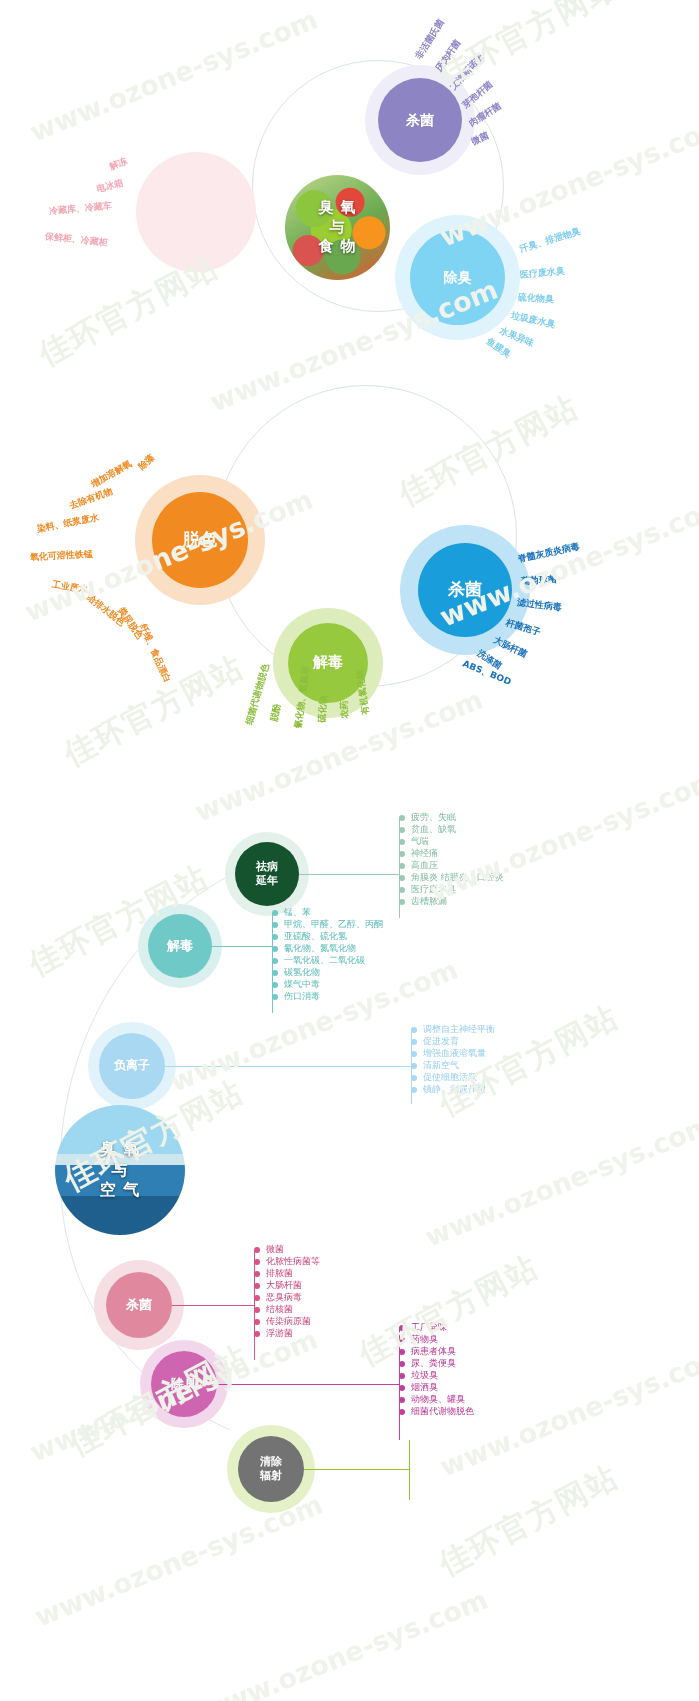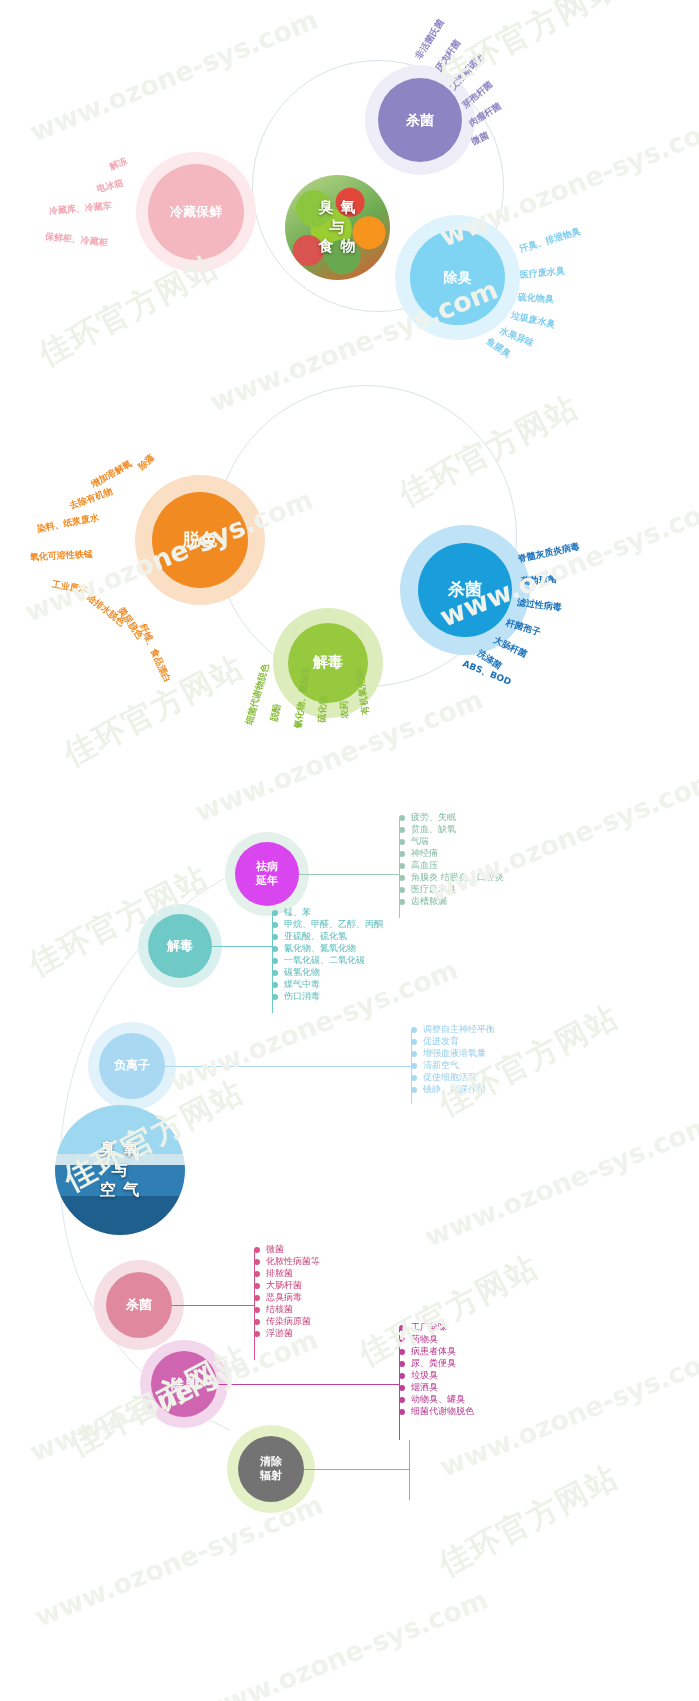--- a/index.html
+++ b/index.html
@@ -91,23 +91,20 @@
     <span>杀菌</span>
   </div>
   <div class="lab" style="left:418px;top:52px;font-size:9px;color:#8d84c4;transform:rotate(-58deg);">非活菌氏菌</div>
   <div class="lab" style="left:438px;top:64px;font-size:9px;color:#8d84c4;transform:rotate(-55deg);">厌肉杆菌</div>
   <div class="lab" style="left:452px;top:82px;font-size:9px;color:#8d84c4;transform:rotate(-48deg);">文洛斯诺菌</div>
   <div class="lab" style="left:464px;top:100px;font-size:9px;color:#8d84c4;transform:rotate(-40deg);">芽孢杆菌</div>
   <div class="lab" style="left:470px;top:118px;font-size:9px;color:#8d84c4;transform:rotate(-32deg);">肉瘤杆菌</div>
   <div class="lab" style="left:472px;top:136px;font-size:9px;color:#8d84c4;transform:rotate(-24deg);">微菌</div>
 
   <div class="halo" style="left:136px;top:152px;width:120px;height:120px;background:#fce9ec;"></div>
-  <div class="bubble" style="left:148px;top:164px;width:96px;height:96px;background:#f4b7c0;font-size:13px;">
-    <span>冷藏保鲜</span>
-  </div>
   <div class="lab" style="left:110px;top:161px;font-size:9px;color:#f3a7b3;transform:rotate(-22deg);">解冻</div>
   <div class="lab" style="left:97px;top:183px;font-size:9px;color:#f3a7b3;transform:rotate(-14deg);">电冰箱</div>
   <div class="lab" style="left:49px;top:205px;font-size:9px;color:#f3a7b3;transform:rotate(-5deg);">冷藏库、冷藏车</div>
   <div class="lab" style="left:45px;top:230px;font-size:9px;color:#f3a7b3;transform:rotate(6deg);">保鲜柜、冷藏柜</div>
 
   <div class="halo" style="left:395px;top:215px;width:125px;height:125px;background:#dff3fc;"></div>
   <div class="bubble" style="left:410px;top:230px;width:95px;height:95px;background:#7fd4f4;font-size:14px;">
     <span>除臭</span>
   </div>
   <div class="lab" style="left:520px;top:243px;font-size:9px;color:#7ccdef;transform:rotate(-17deg);">汗臭、排泄物臭</div>
@@ -166,21 +163,21 @@
                 linear-gradient(to bottom,#9ed8f0 0 38%,#cfe6ee 38% 46%,#2f7fb5 46% 70%,#1f5f8e 70% 100%),
                 #2f7fb5;">
     <div class="cap" style="font-size:16px;letter-spacing:1px;">
       <div>臭 氧</div>
       <div>与</div>
       <div>空 气</div>
     </div>
   </div>
 
   <div class="halo" style="left:225px;top:832px;width:84px;height:84px;background:#e3f1ea;"></div>
-  <div class="bubble" style="left:235px;top:842px;width:64px;height:64px;background:#d946ef;font-size:11px;">
+  <div class="bubble" style="left:235px;top:842px;width:64px;height:64px;background:#14532d;font-size:11px;">
     <span style="line-height:1.25;">
       <span>祛病</span><br>
       <span>延年</span>
     </span>
   </div>
   <div class="hline" style="left:299px;top:874px;width:100px;background:#9bc9b4;"></div>
   <div class="vline" style="left:399px;top:818px;height:100px;background:#9bc9b4;"></div>
   <div class="listwrap" style="left:399px;top:813px;">
     <div class="li">
         <span class="dot" style="background:#9bc9b4;"></span>

